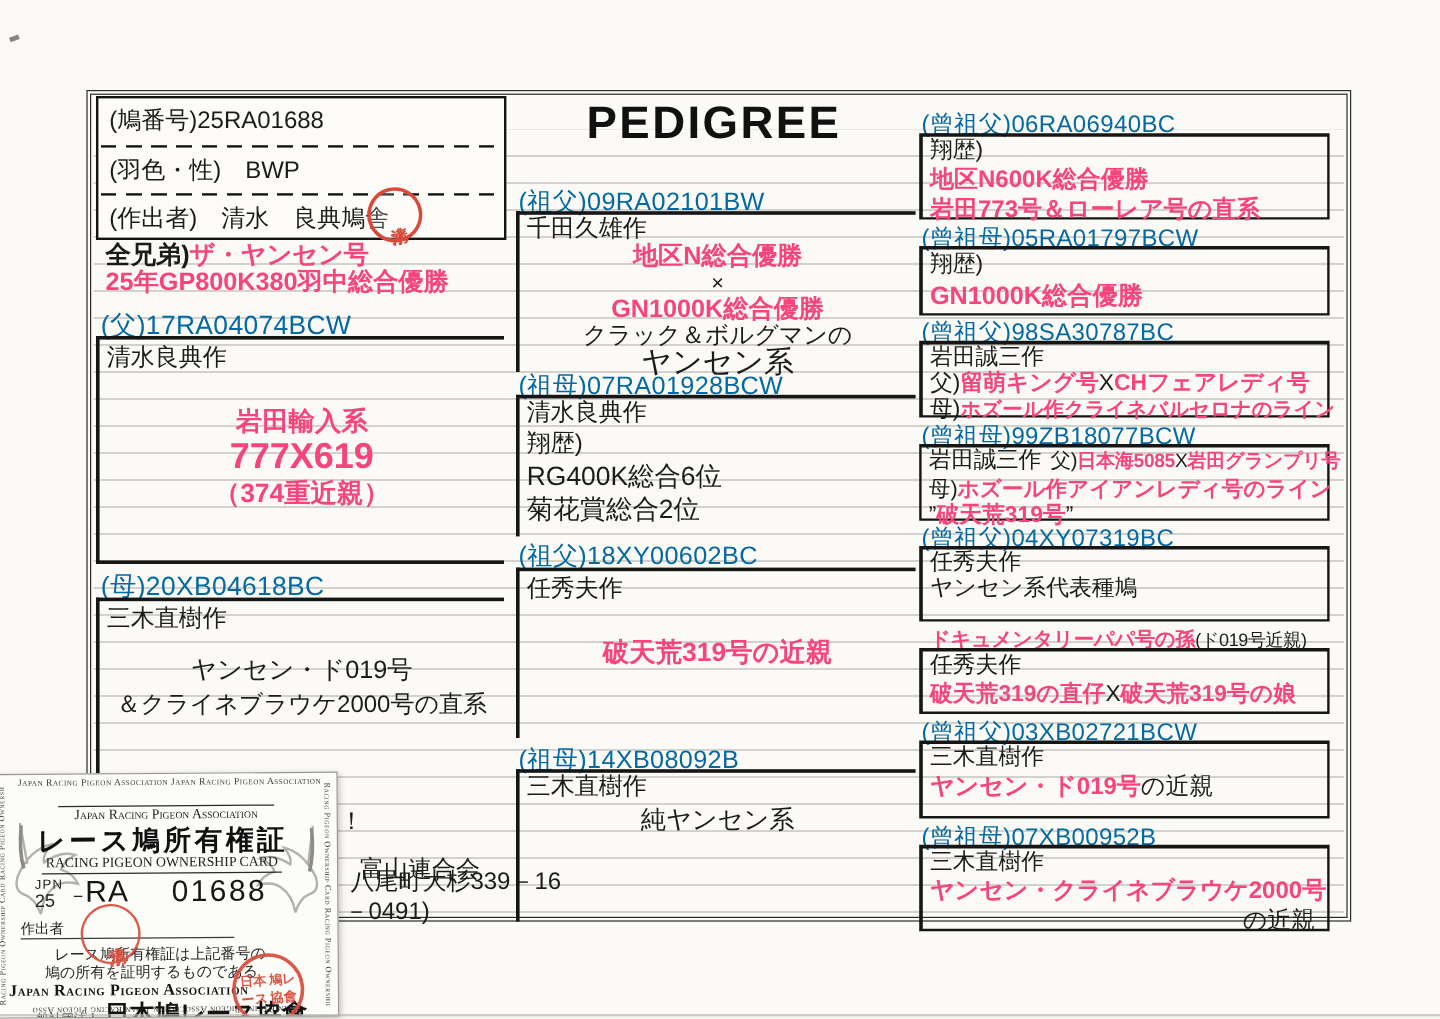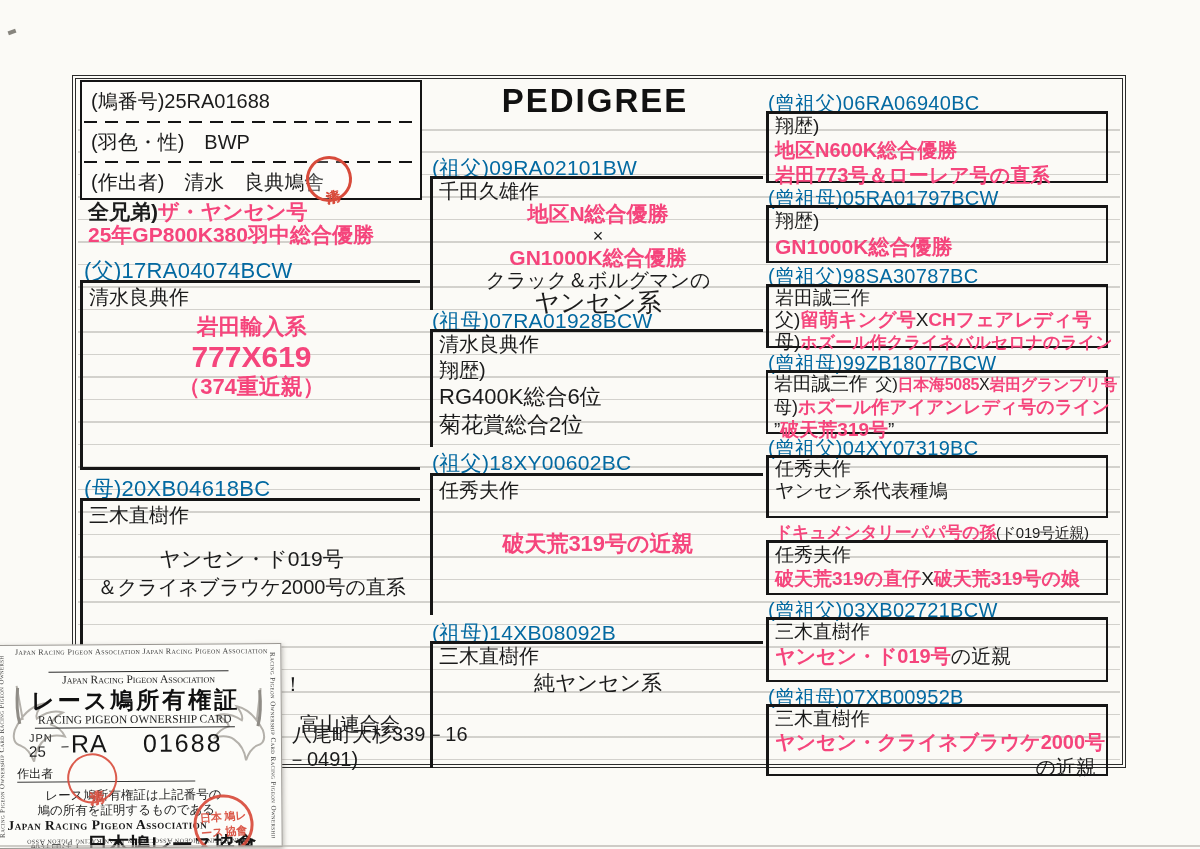--- a/index.html
+++ b/index.html
@@ -28,21 +28,21 @@
 <body>
 
 <div id="page">
 
   <div class="abs" style="left:8px;top:30px;width:8px;height:4px;background:#55524c;transform:rotate(-20deg);opacity:.7;"></div>
 
   <div class="abs" style="left:72px;top:75px;width:1054px;height:693px;border:4px double #2b2b2b;box-sizing:border-box;"></div>
 
   <div class="abs rules" style="left:78px;top:108px;width:1042px;height:656px;"></div>
 
-  <div class="abs ctr nw" style="left:430px;top:82px;width:330px;font-size:33px;font-weight:bold;letter-spacing:2px;color:#111;">PEDIGREE</div>
+  <div class="abs ctr nw" style="left:430px;top:82px;width:330px;font-size:38px;font-weight:bold;letter-spacing:2px;color:#111;">PEDIGREE</div>
 
   <div class="abs" style="left:80px;top:80px;width:342px;height:120px;border:2.5px solid #141414;box-sizing:border-box;background:#fdfcf9;">
     <div class="l" style="font-size:20px;line-height:37px;padding-left:9px;">(鳩番号)25RA01688</div>
     <div class="dashsep" style="margin:0 2px;"></div>
     <div class="l" style="font-size:20px;line-height:36px;padding-left:9px;">(羽色・性)　BWP</div>
     <div class="dashsep" style="margin:0 2px;"></div>
     <div class="l" style="font-size:20px;line-height:36px;padding-left:9px;">(作出者)　清水　良典鳩舎</div>
   </div>
 
   <div class="abs seal" style="left:306px;top:156px;width:40px;height:40px;transform:rotate(-14deg);background:rgba(255,255,255,.2);">
@@ -50,21 +50,21 @@
   </div>
 
   <div class="abs nw" style="left:88px;top:198px;font-size:21px;font-weight:600;">
     <span class="ink">全兄弟)</span><span class="pink">ザ・ヤンセン号</span>
   </div>
   <div class="abs nw pink" style="left:88px;top:221px;font-size:21px;">25年GP800K380羽中総合優勝</div>
 
   <div class="abs idline" style="left:84px;top:256px;font-size:22px;">(父)17RA04074BCW</div>
   <div class="abs box" style="left:80px;top:280px;width:340px;height:190px;border-bottom:3px solid #161616;">
     <div class="l" style="font-size:20px;">清水良典作</div>
-    <div class="ctr" style="line-height:30px;">
+    <div class="ctr" style="margin-top:24px;line-height:30px;">
       <div class="pink nw" style="font-size:22px;">岩田輸入系</div>
       <div class="pink nw" style="font-size:30px;">777X619</div>
       <div class="pink nw" style="font-size:22px;">（374重近親）</div>
     </div>
   </div>
 
   <div class="abs idline" style="left:84px;top:474px;font-size:22px;">(母)20XB04618BC</div>
   <div class="abs box" style="left:80px;top:498px;width:340px;height:270px;">
     <div class="l" style="font-size:20px;">三木直樹作</div>
     <div class="ctr" style="margin-top:14px;line-height:29px;">

